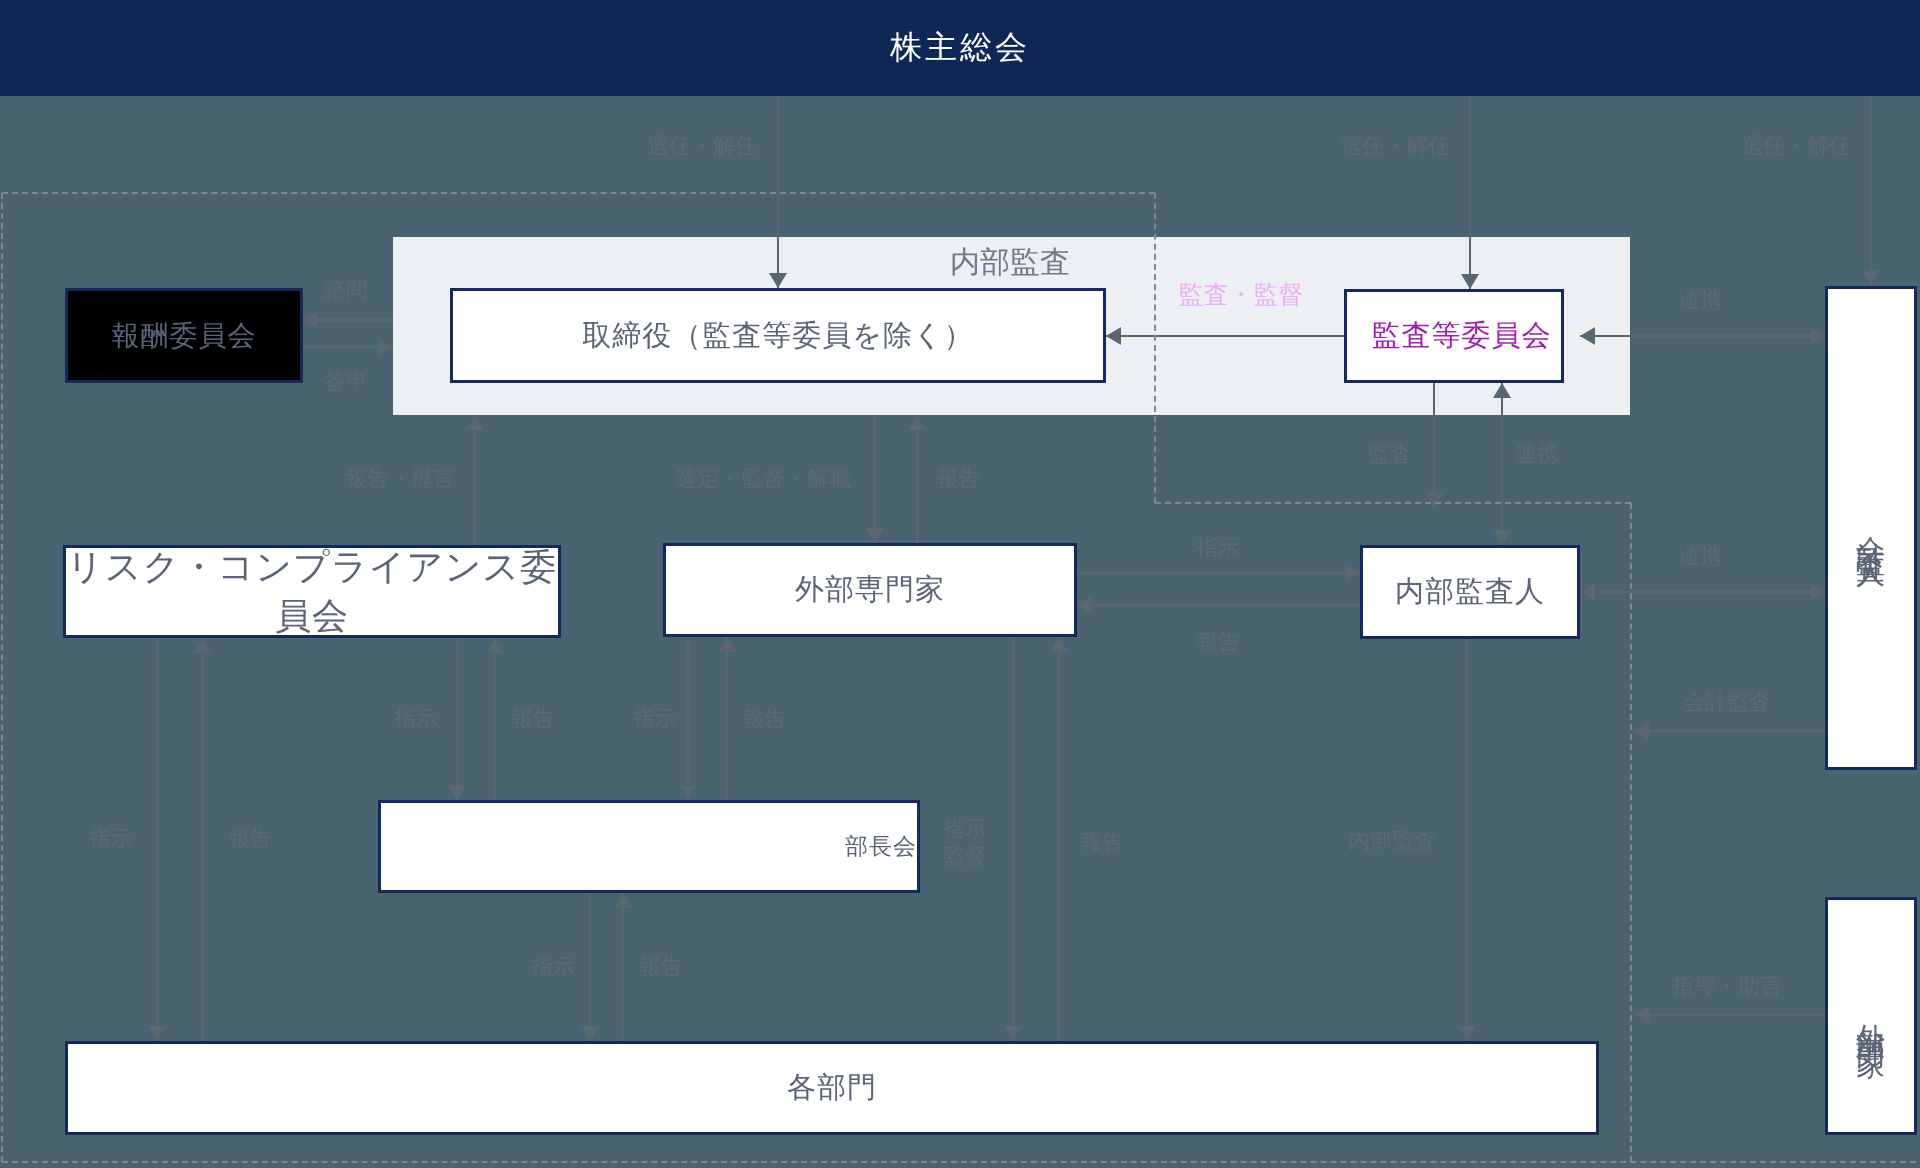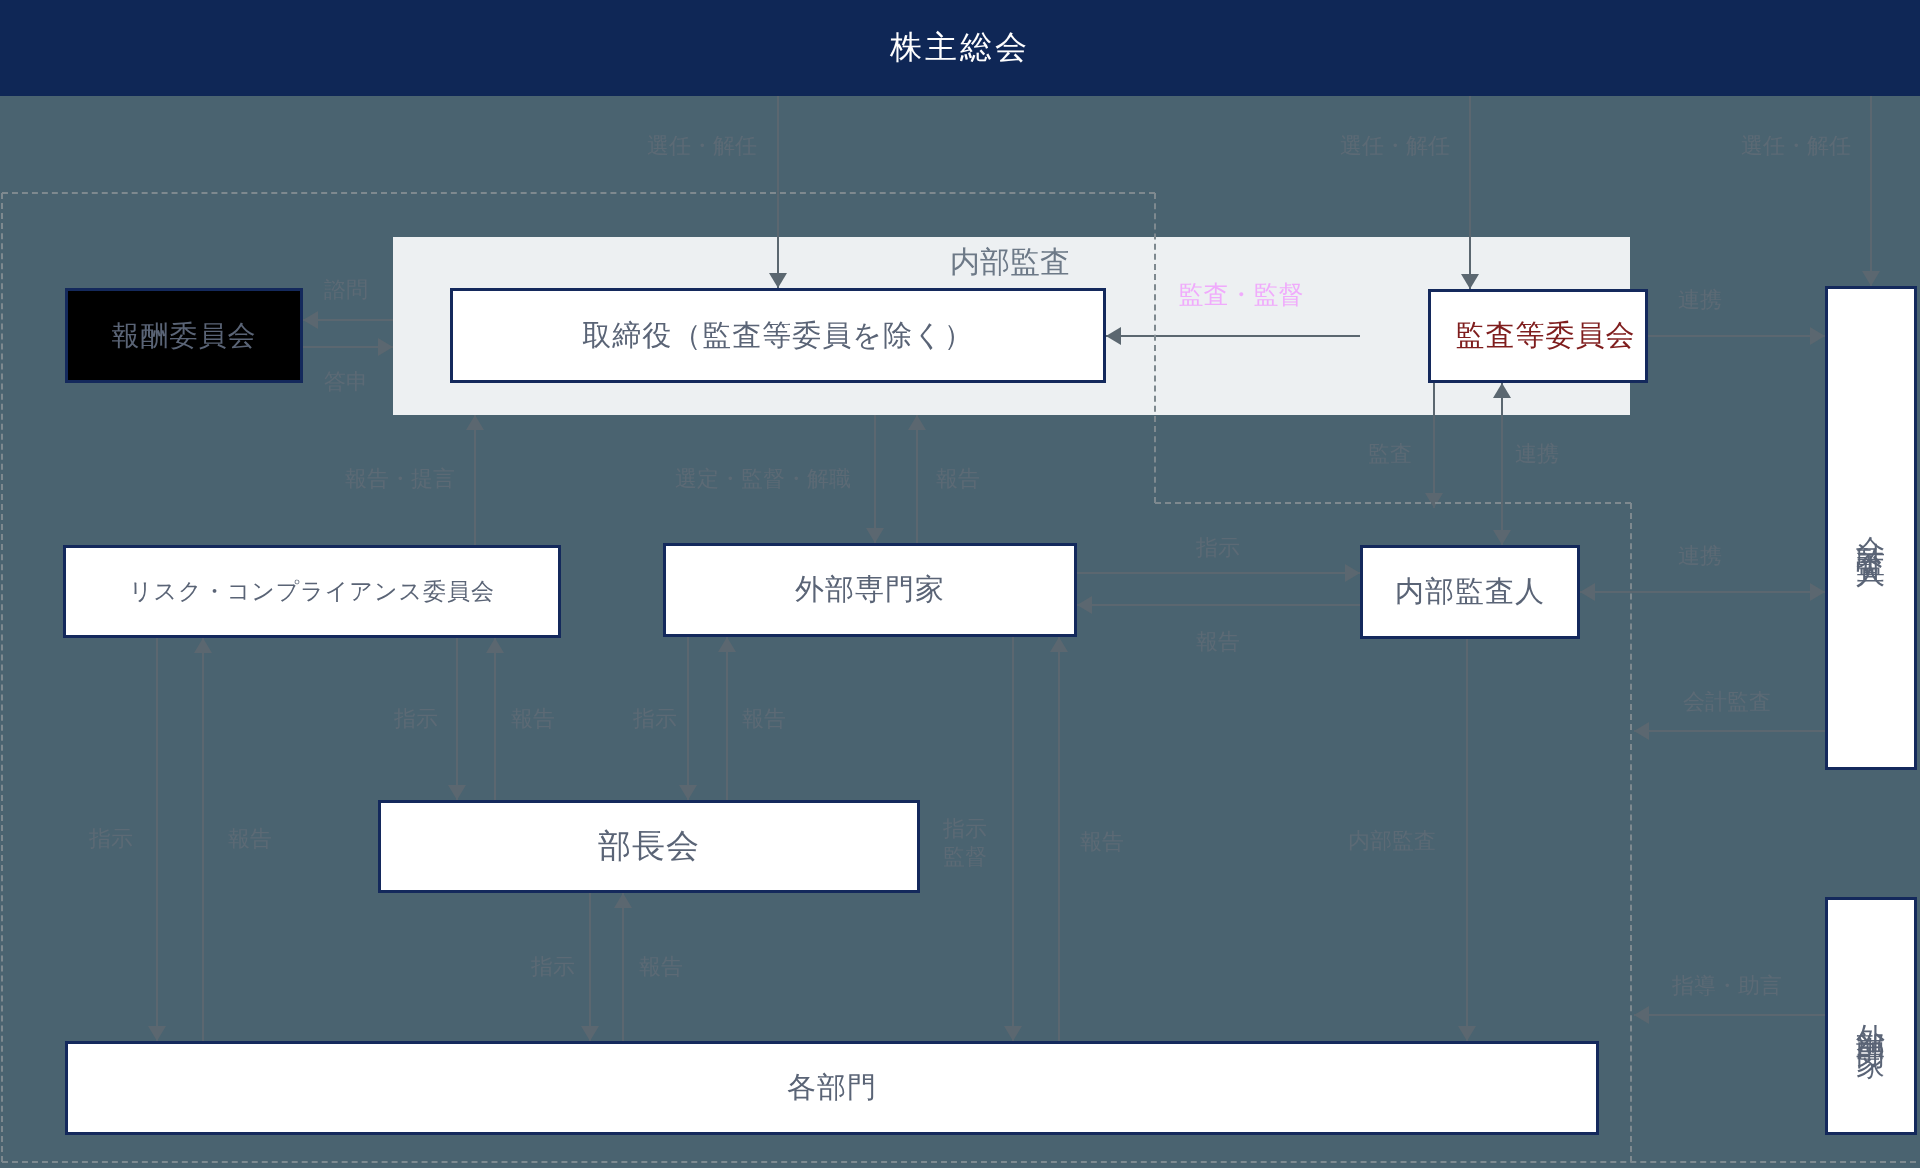--- a/index.html
+++ b/index.html
@@ -34,36 +34,36 @@
 
 <div id="stage" style="background: rgb(74, 99, 112);">
   <div id="banner" style="background: rgb(15, 39, 86); color: rgb(255, 255, 255);">
     <span>株主総会</span>
   </div>
   <div id="diagram">
       <div class="panel" style="left: 393px; top: 237px; width: 1237px; height: 178px; background: rgb(237, 240, 242);"></div>
       <div class="node" style="left: 450px; top: 288px; width: 656px; height: 95px; background: rgb(255, 255, 255); border: 3px solid rgb(20, 41, 92); color: rgb(90, 100, 118); font-size: 29px;">
         <span>取締役（監査等委員を除く）</span>
       </div>
-      <div class="node" style="left: 1428px; top: 289px; width: 220px; height: 94px; background: rgb(255, 255, 255); border: 3px solid rgb(20, 41, 92); color: #7f1d1d; font-size: 29px; padding-left: 15px;">
+      <div class="node" style="left: 1344px; top: 289px; width: 220px; height: 94px; background: rgb(255, 255, 255); border: 3px solid rgb(20, 41, 92); color: #a21caf; font-size: 29px; padding-left: 15px;">
         <span>監査等委員会</span>
       </div>
       <div class="node" style="left: 65px; top: 288px; width: 238px; height: 95px; background: #000000; border: 3px solid rgb(20, 41, 92); color: rgb(90, 100, 118); font-size: 28px;">
         <span>報酬委員会</span>
       </div>
-      <div class="node" style="left: 63px; top: 545px; width: 498px; height: 93px; background: rgb(255, 255, 255); border: 3px solid rgb(20, 41, 92); color: rgb(90, 100, 118); font-size: 23px;">
+      <div class="node" style="left: 63px; top: 545px; width: 498px; height: 93px; background: rgb(255, 255, 255); border: 3px solid rgb(20, 41, 92); color: rgb(90, 100, 118); font-size: 36px;">
         <span>リスク・コンプライアンス委員会</span>
       </div>
       <div class="node" style="left: 663px; top: 543px; width: 414px; height: 94px; background: rgb(255, 255, 255); border: 3px solid rgb(20, 41, 92); color: rgb(90, 100, 118); font-size: 29px;">
         <span>外部専門家</span>
       </div>
       <div class="node" style="left: 1360px; top: 545px; width: 220px; height: 94px; background: rgb(255, 255, 255); border: 3px solid rgb(20, 41, 92); color: rgb(90, 100, 118); font-size: 29px;">
         <span>内部監査人</span>
       </div>
-      <div class="node" style="left: 378px; top: 800px; width: 542px; height: 93px; background: rgb(255, 255, 255); border: 3px solid rgb(20, 41, 92); color: rgb(90, 100, 118); font-size: 33px;">
+      <div class="node" style="left: 378px; top: 800px; width: 542px; height: 93px; background: rgb(255, 255, 255); border: 3px solid rgb(20, 41, 92); color: rgb(90, 100, 118); font-size: 23px; justify-content: flex-end;">
         <span>部長会</span>
       </div>
       <div class="node" style="left: 65px; top: 1041px; width: 1534px; height: 94px; background: rgb(255, 255, 255); border: 3px solid rgb(20, 41, 92); color: rgb(90, 100, 118); font-size: 29px;">
         <span>各部門</span>
       </div>
       <div class="node vert" style="left: 1825px; top: 286px; width: 92px; height: 484px; background: rgb(255, 255, 255); border: 3px solid rgb(20, 41, 92); color: rgb(90, 100, 118); font-size: 29px;">
         <span>会計監査人</span>
       </div>
       <div class="node vert" style="left: 1825px; top: 897px; width: 92px; height: 238px; background: rgb(255, 255, 255); border: 3px solid rgb(20, 41, 92); color: rgb(90, 100, 118); font-size: 29px;">
         <span>外部専門家</span>

